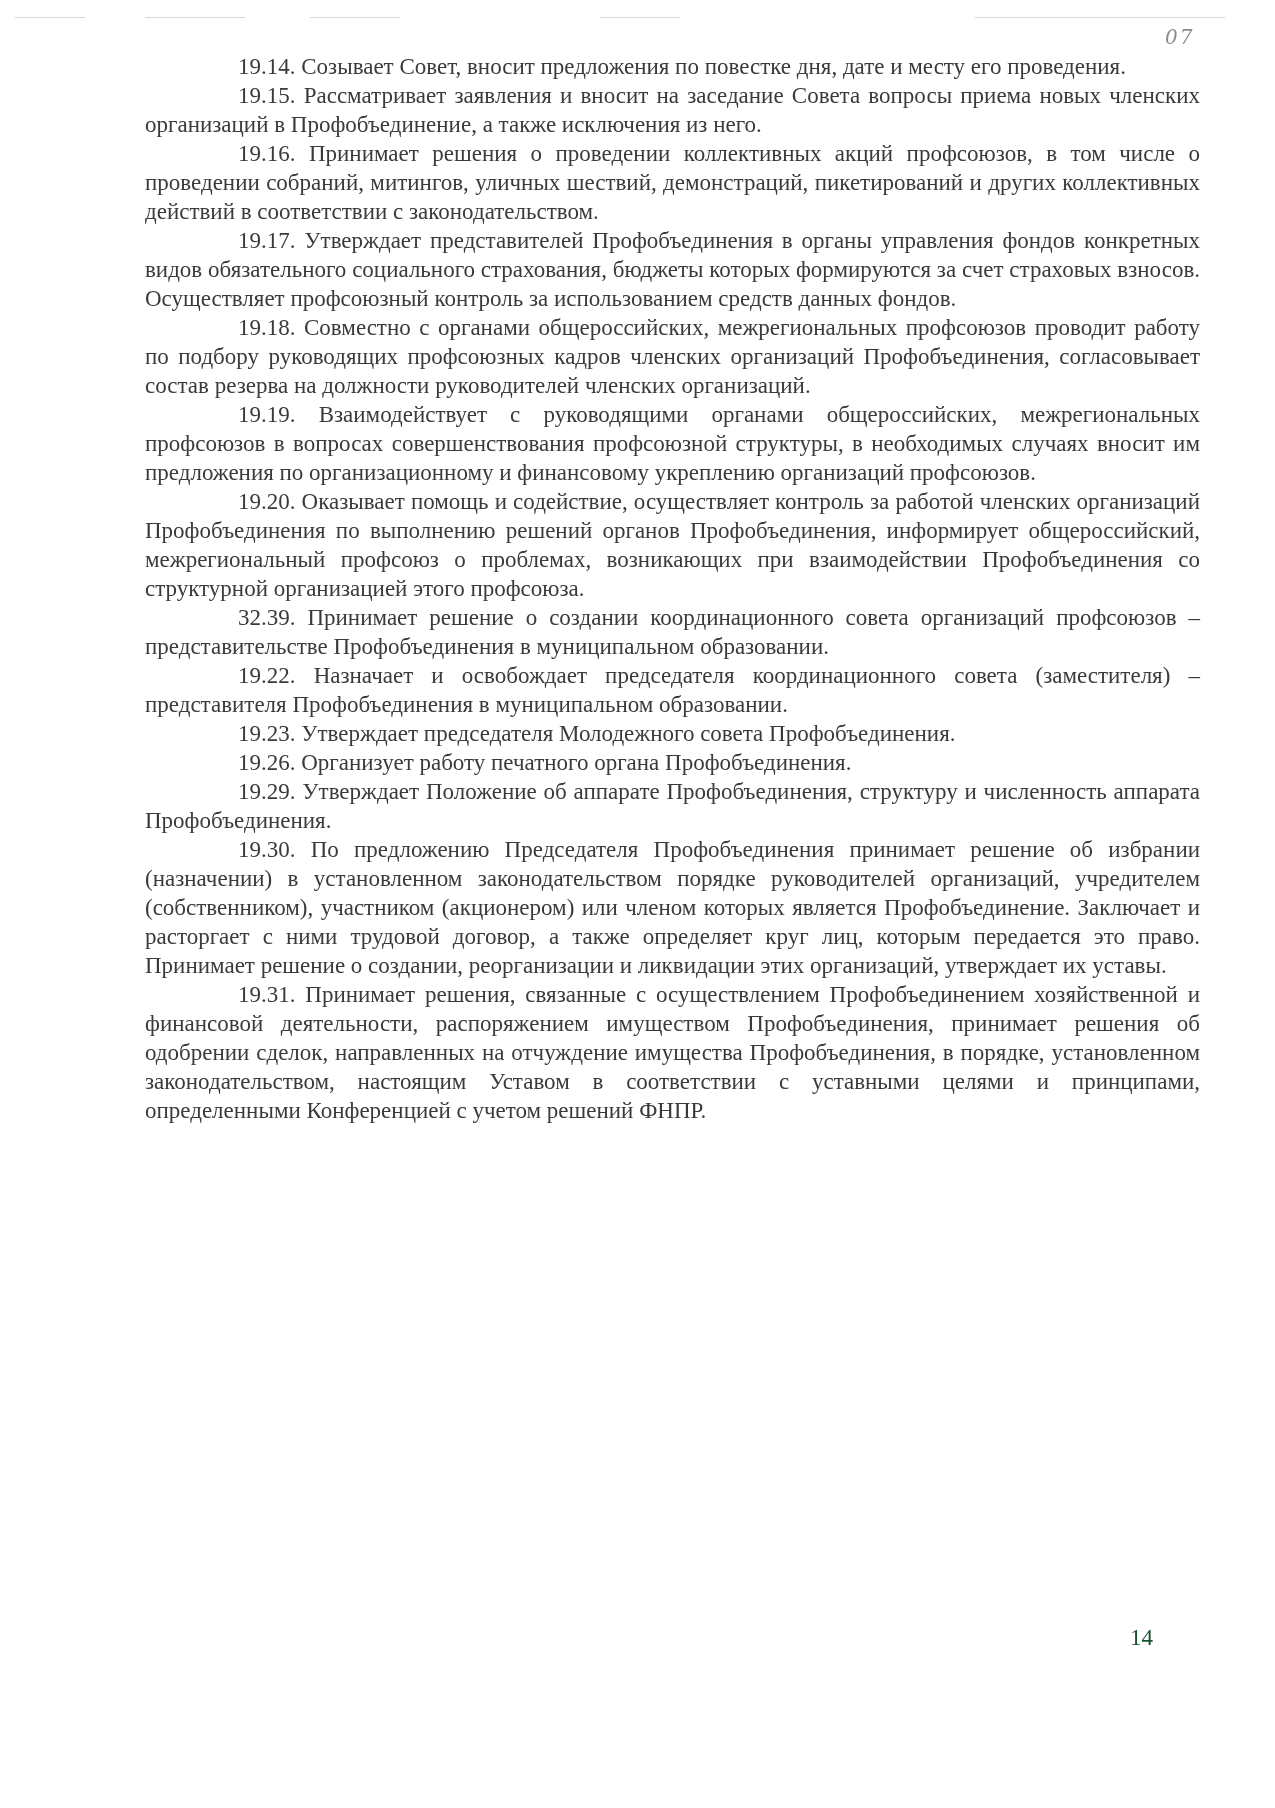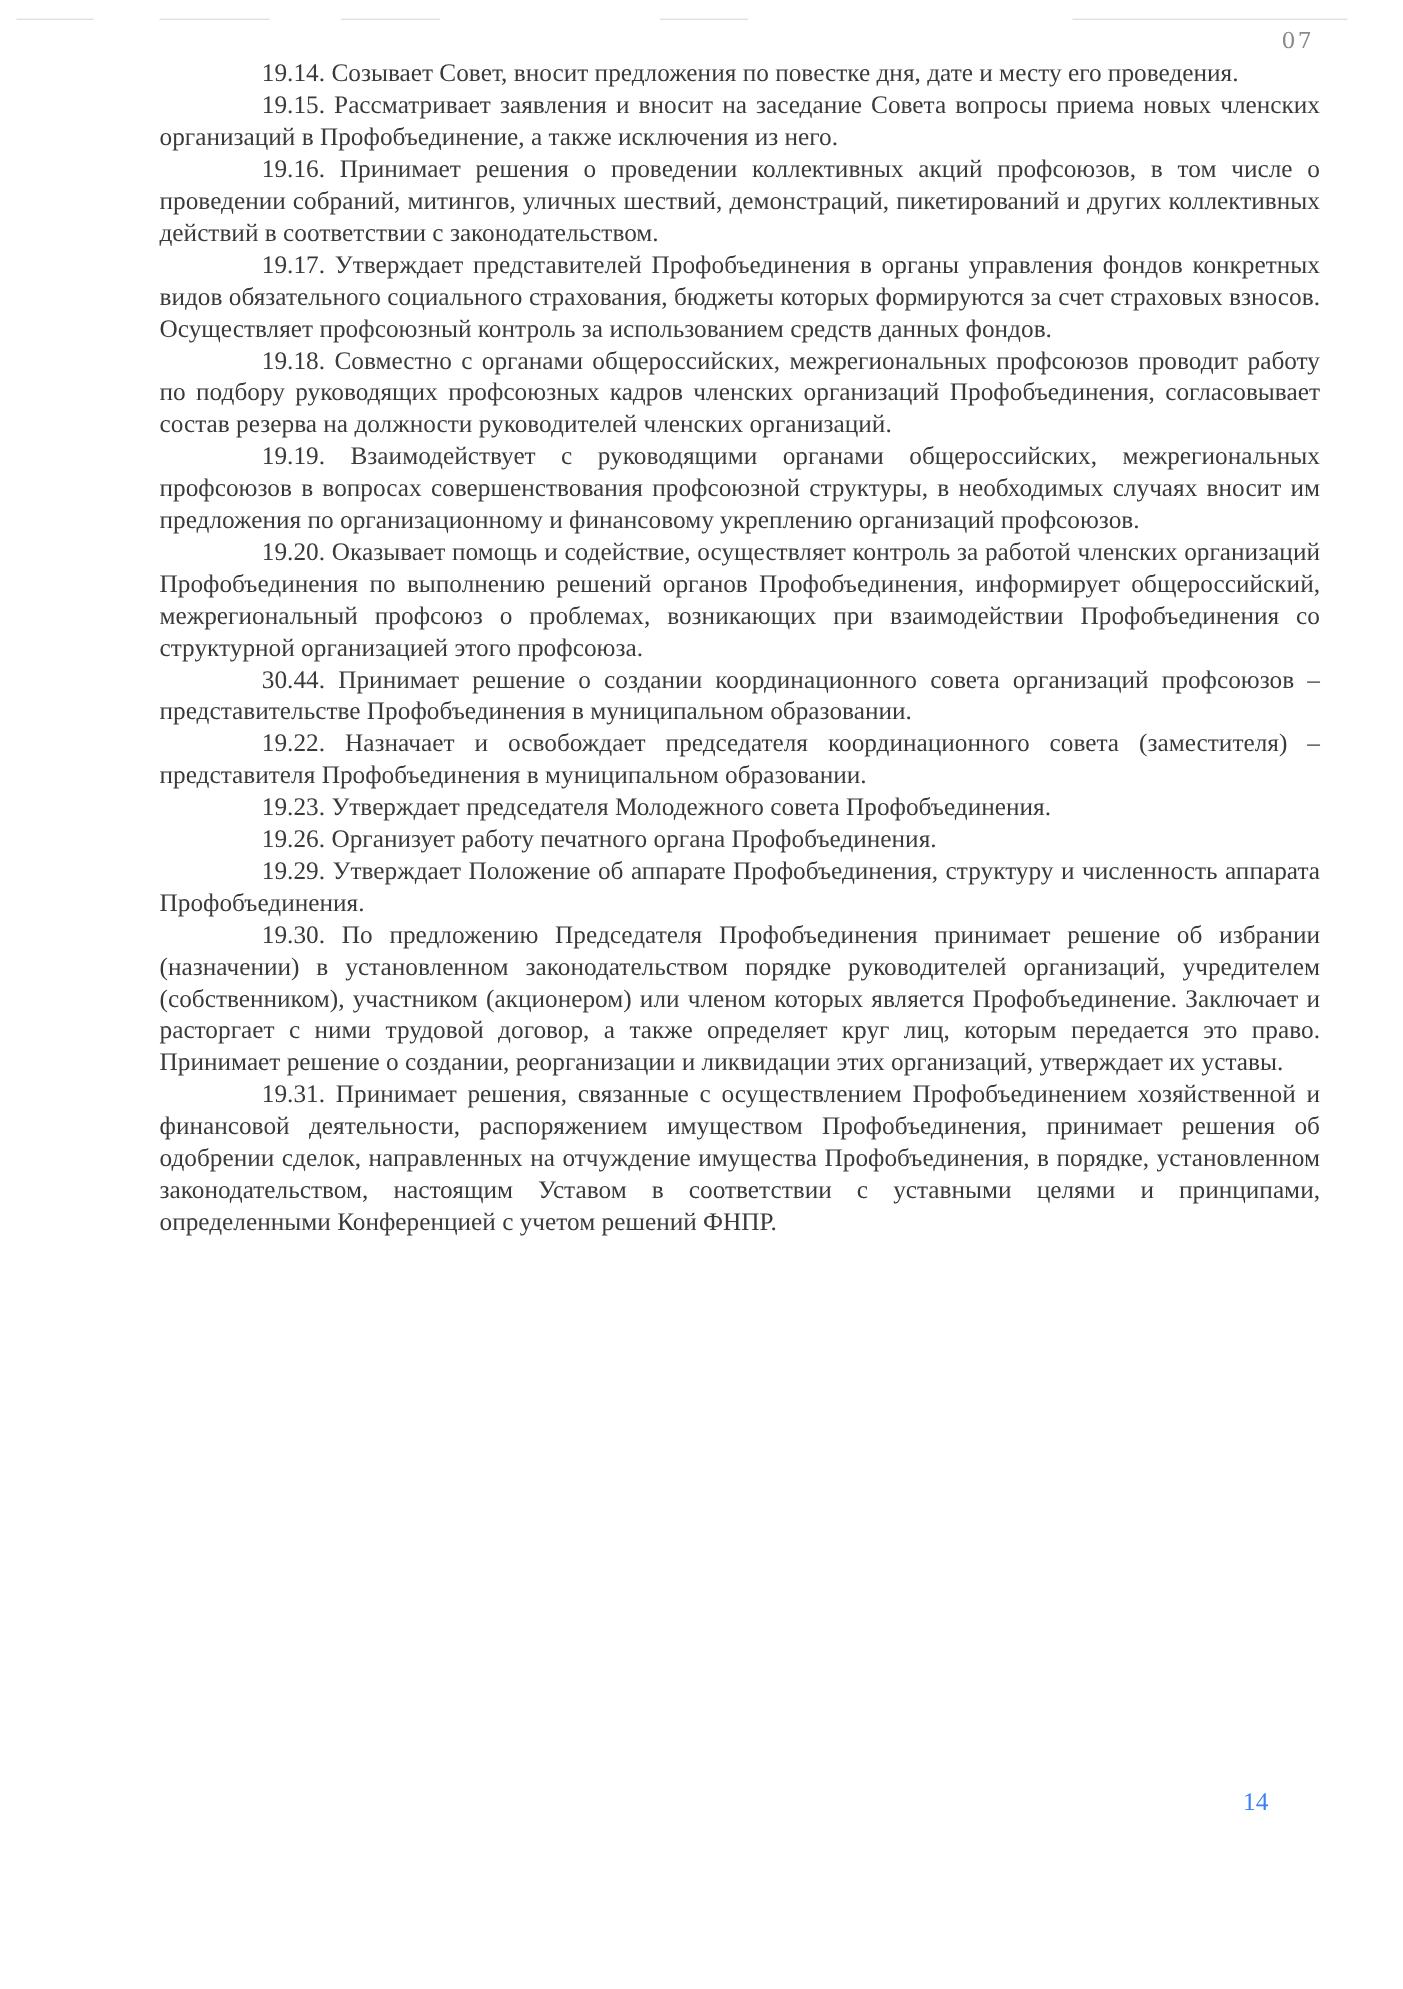--- a/index.html
+++ b/index.html
@@ -1,46 +1,46 @@
 <!DOCTYPE html>
 <html><head>
 <meta charset="utf-8">
 <style>
   html, body { margin: 0; padding: 0; background: #ffffff; }
   body { width: 1275px; height: 1808px; position: relative; overflow: hidden; }
   .scan-line { position: absolute; top: 17px; height: 1px; background: #d8d8d8; }
-  .mark { position: absolute; left: 1165px; top: 25px; font-family: "DejaVu Serif", serif; font-size: 20px; color: #8a8a8a; letter-spacing: 2px; }
+  .mark { position: absolute; left: 1165px; top: 25px; font-family: "DejaVu Serif", serif; font-style: italic; font-size: 20px; color: #8a8a8a; letter-spacing: 2px; }
   .page-text {
     position: absolute; left: 97px; top: 52px; width: 1055px;
     font-family: "Liberation Serif", serif; font-size: 23px; line-height: 29px;
     color: #3a3a3a; text-align: justify; margin-left: 48px;
   }
   .page-text p { margin: 0; text-indent: 93px; }
-  .page-number { position: absolute; left: 1130px; top: 1625px; font-family: "Liberation Serif", serif; font-size: 23px; color: #3b82f6; }
+  .page-number { position: absolute; left: 1130px; top: 1625px; font-family: "Liberation Serif", serif; font-size: 23px; color: #14532d; }
 </style>
 </head>
 <body>
 
 <div class="scan-line" style="left:15px;width:70px;"></div>
 <div class="scan-line" style="left:145px;width:100px;"></div>
 <div class="scan-line" style="left:310px;width:90px;"></div>
 <div class="scan-line" style="left:600px;width:80px;"></div>
 <div class="scan-line" style="left:975px;width:250px;"></div>
 
 <div class="mark">07</div>
 
 <div class="page-text">
   <p>19.14. Созывает Совет, вносит предложения по повестке дня, дате и месту его проведения.</p>
   <p>19.15. Рассматривает заявления и вносит на заседание Совета вопросы приема новых членских организаций в Профобъединение, а также исключения из него.</p>
   <p>19.16. Принимает решения о проведении коллективных акций профсоюзов, в том числе о проведении собраний, митингов, уличных шествий, демонстраций, пикетирований и других коллективных действий в соответствии с законодательством.</p>
   <p>19.17. Утверждает представителей Профобъединения в органы управления фондов конкретных видов обязательного социального страхования, бюджеты которых формируются за счет страховых взносов. Осуществляет профсоюзный контроль за использованием средств данных фондов.</p>
   <p>19.18. Совместно с органами общероссийских, межрегиональных профсоюзов проводит работу по подбору руководящих профсоюзных кадров членских организаций Профобъединения, согласовывает состав резерва на должности руководителей членских организаций.</p>
   <p>19.19. Взаимодействует с руководящими органами общероссийских, межрегиональных профсоюзов в вопросах совершенствования профсоюзной структуры, в необходимых случаях вносит им предложения по организационному и финансовому укреплению организаций профсоюзов.</p>
   <p>19.20. Оказывает помощь и содействие, осуществляет контроль за работой членских организаций Профобъединения по выполнению решений органов Профобъединения, информирует общероссийский, межрегиональный профсоюз о проблемах, возникающих при взаимодействии Профобъединения со структурной организацией этого профсоюза.</p>
-  <p>30.44. Принимает решение о создании координационного совета организаций профсоюзов – представительстве Профобъединения в муниципальном образовании.</p>
+  <p>32.39. Принимает решение о создании координационного совета организаций профсоюзов – представительстве Профобъединения в муниципальном образовании.</p>
   <p>19.22. Назначает и освобождает председателя координационного совета (заместителя) – представителя Профобъединения в муниципальном образовании.</p>
   <p>19.23. Утверждает председателя Молодежного совета Профобъединения.</p>
   <p>19.26. Организует работу печатного органа Профобъединения.</p>
   <p>19.29. Утверждает Положение об аппарате Профобъединения, структуру и численность аппарата Профобъединения.</p>
   <p>19.30. По предложению Председателя Профобъединения принимает решение об избрании (назначении) в установленном законодательством порядке руководителей организаций, учредителем (собственником), участником (акционером) или членом которых является Профобъединение. Заключает и расторгает с ними трудовой договор, а также определяет круг лиц, которым передается это право. Принимает решение о создании, реорганизации и ликвидации этих организаций, утверждает их уставы.</p>
   <p>19.31. Принимает решения, связанные с осуществлением Профобъединением хозяйственной и финансовой деятельности, распоряжением имуществом Профобъединения, принимает решения об одобрении сделок, направленных на отчуждение имущества Профобъединения, в порядке, установленном законодательством, настоящим Уставом в соответствии с уставными целями и принципами, определенными Конференцией с учетом решений ФНПР.</p>
 </div>
 
 <div class="page-number">14</div>
 

